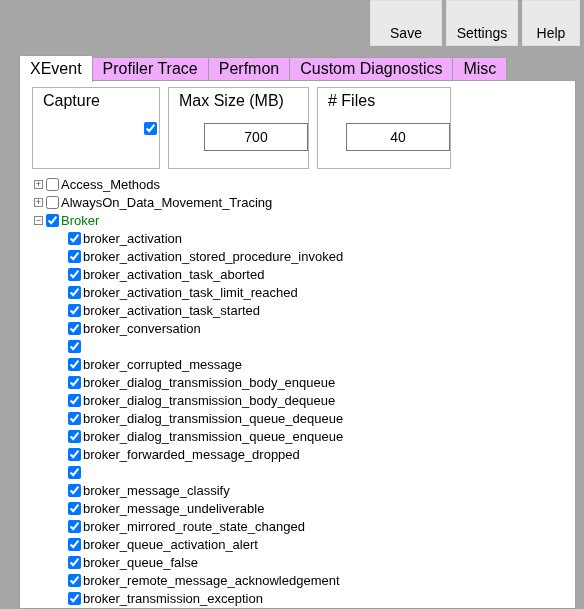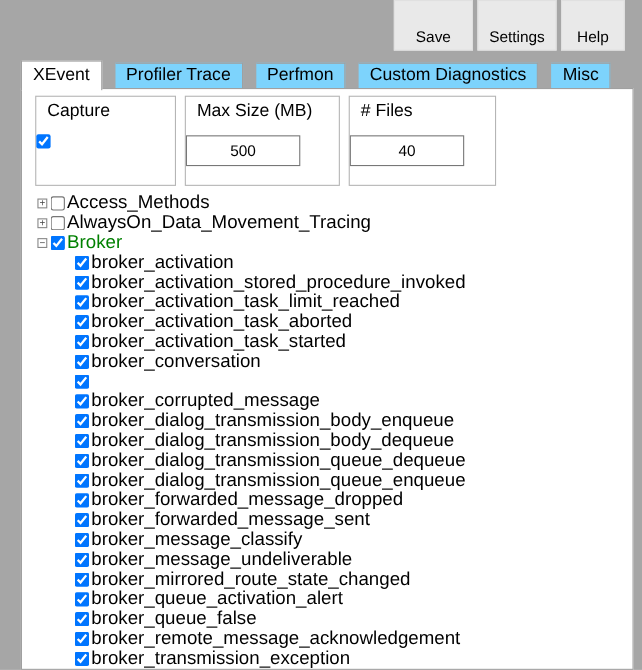--- a/index.html
+++ b/index.html
@@ -8,21 +8,21 @@
     width: 584px;
     height: 609px;
     background: #a6a6a6;
     font-family: "Segoe UI", Tahoma, sans-serif;
     font-size: 13px;
     overflow: hidden;
     position: relative;
   }
   .toolbar {
     position: absolute;
-    top: 0; right: 16px;
+    top: 0; right: 4px;
     display: flex;
     gap: 4px;
   }
   .toolbar-btn {
     width: 72px;
     height: 46px;
     background: #e9e9e9;
     border: 1px solid #e0e0e0;
     display: flex;
     align-items: flex-end;
@@ -38,31 +38,31 @@
     top: 55px;
     left: 19px;
     display: flex;
   }
   .tab {
     padding: 4px 10px;
     font-size: 16px;
     border: 1px solid #a0a0a0;
     border-bottom: none;
     background: #e8e8e8;
-    margin-right: 12px;
+    margin-right: 0px;
     cursor: pointer;
     color: #000;
   }
   .tab.active {
     background: #fff;
     position: relative;
     z-index: 2;
   }
   .tab.inactive {
-    background: #7dd3fc;
+    background: #f0abfc;
     border-left: none;
     margin-top: 2px;
     padding-top: 2px;
     padding-bottom: 3px;
   }
   .panel {
     position: absolute;
     top: 80px;
     left: 19px;
     right: 8px;
@@ -74,21 +74,21 @@
     display: flex;
     gap: 8px;
     padding: 6px 8px 10px 12px;
   }
   .grp {
     border: 1px solid #b5b5b5;
     height: 82px;
     position: relative;
     display: flex;
     flex-direction: column;
-    align-items: flex-start;
+    align-items: flex-end;
     justify-content: center;
     background: #fff;
   }
   .grp0 { width: 128px; }
   .grp1 { width: 141px; }
   .grp2 { width: 134px; }
   .grp-label {
     position: absolute;
     top: 4px;
     left: 10px;
@@ -138,21 +138,21 @@
     color: #444;
     background: #fff;
     cursor: pointer;
     flex-shrink: 0;
   }
   .cb {
     width: 13px; height: 13px;
     margin: 0 2px 0 0;
     flex-shrink: 0;
   }
-  .lbl { font-size: 17px; color: #000; }
+  .lbl { font-size: 13px; color: #000; }
   .lbl.green { color: #008000; }
   .indent1 { padding-left: 34px; }
   ::-webkit-scrollbar { width: 17px; background: #f0f0f0; }
   ::-webkit-scrollbar-thumb { background: #c8c8c8; border: 1px solid #a6a6a6; }
   ::-webkit-scrollbar-button { background: #f0f0f0; height: 17px; border: 1px solid #c0c0c0; }
 </style>
 </head>
 <body>
 
 <div class="toolbar">
@@ -170,21 +170,21 @@
 </div>
 
 <div class="panel">
   <div class="topgroups">
     <div class="grp grp0">
       <div class="grp-label">Capture</div>
       <input type="checkbox" class="cb cap-check" checked="" style="">
     </div>
     <div class="grp grp1">
       <div class="grp-label">Max Size (MB)</div>
-      <div class="numbox">500</div>
+      <div class="numbox">700</div>
     </div>
     <div class="grp grp2">
       <div class="grp-label"># Files</div>
       <div class="numbox">40</div>
     </div>
   </div>
 
   <div class="tree-scroll">
     <div class="tree" id="tree">
         <div class="row">
@@ -205,28 +205,28 @@
         <div class="row indent1">
           <input type="checkbox" class="cb" checked="" style="">
           <span class="lbl">broker_activation</span>
         </div>
         <div class="row indent1">
           <input type="checkbox" class="cb" checked="" style="">
           <span class="lbl">broker_activation_stored_procedure_invoked</span>
         </div>
         <div class="row indent1">
           <input type="checkbox" class="cb" checked="" style="">
+          <span class="lbl">broker_activation_task_aborted</span>
+        </div>
+        <div class="row indent1">
+          <input type="checkbox" class="cb" checked="" style="">
           <span class="lbl">broker_activation_task_limit_reached</span>
         </div>
         <div class="row indent1">
           <input type="checkbox" class="cb" checked="" style="">
-          <span class="lbl">broker_activation_task_aborted</span>
-        </div>
-        <div class="row indent1">
-          <input type="checkbox" class="cb" checked="" style="">
           <span class="lbl">broker_activation_task_started</span>
         </div>
         <div class="row indent1">
           <input type="checkbox" class="cb" checked="" style="">
           <span class="lbl">broker_conversation</span>
         </div>
         <div class="row indent1">
           <input type="checkbox" class="cb" checked="" style="">
         </div>
         <div class="row indent1">
@@ -248,21 +248,20 @@
         <div class="row indent1">
           <input type="checkbox" class="cb" checked="" style="">
           <span class="lbl">broker_dialog_transmission_queue_enqueue</span>
         </div>
         <div class="row indent1">
           <input type="checkbox" class="cb" checked="" style="">
           <span class="lbl">broker_forwarded_message_dropped</span>
         </div>
         <div class="row indent1">
           <input type="checkbox" class="cb" checked="" style="">
-          <span class="lbl">broker_forwarded_message_sent</span>
         </div>
         <div class="row indent1">
           <input type="checkbox" class="cb" checked="" style="">
           <span class="lbl">broker_message_classify</span>
         </div>
         <div class="row indent1">
           <input type="checkbox" class="cb" checked="" style="">
           <span class="lbl">broker_message_undeliverable</span>
         </div>
         <div class="row indent1">

